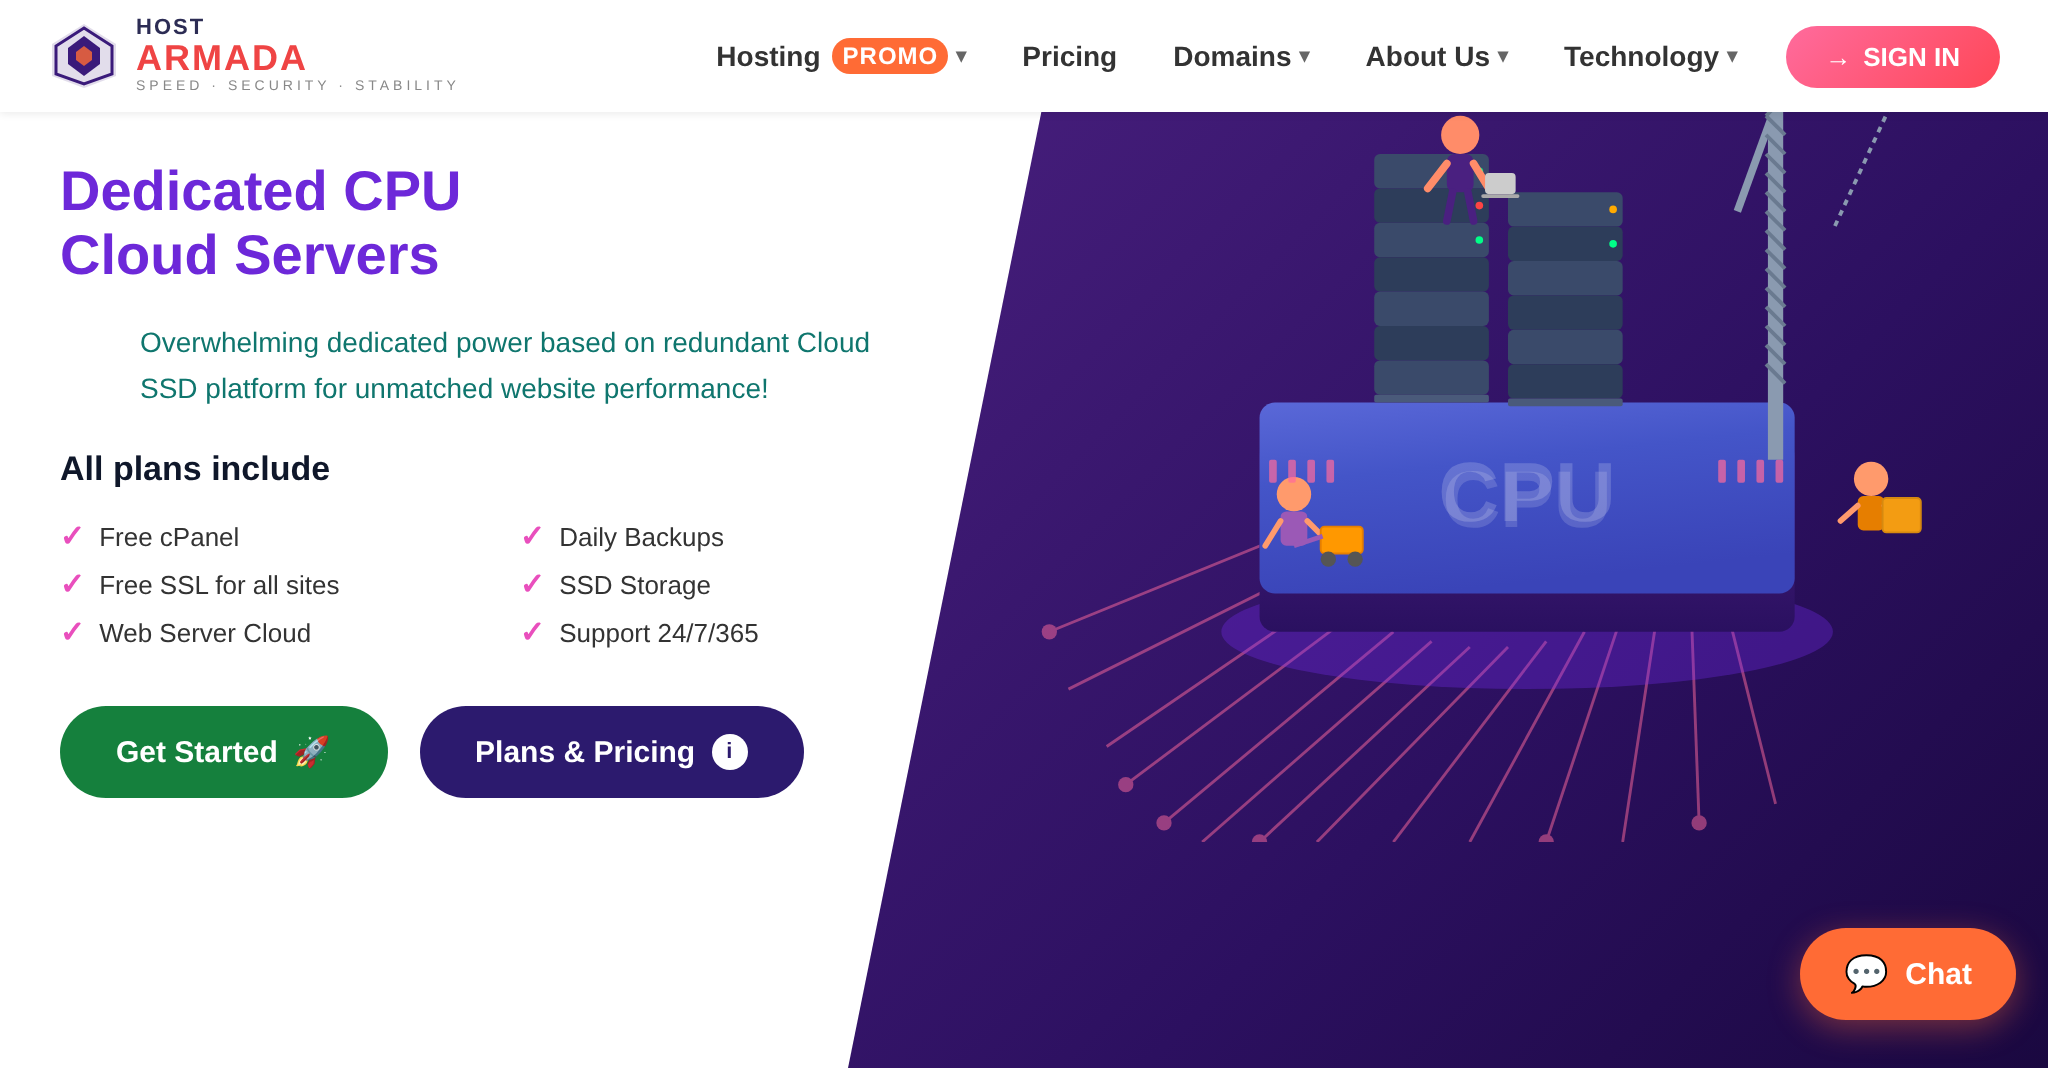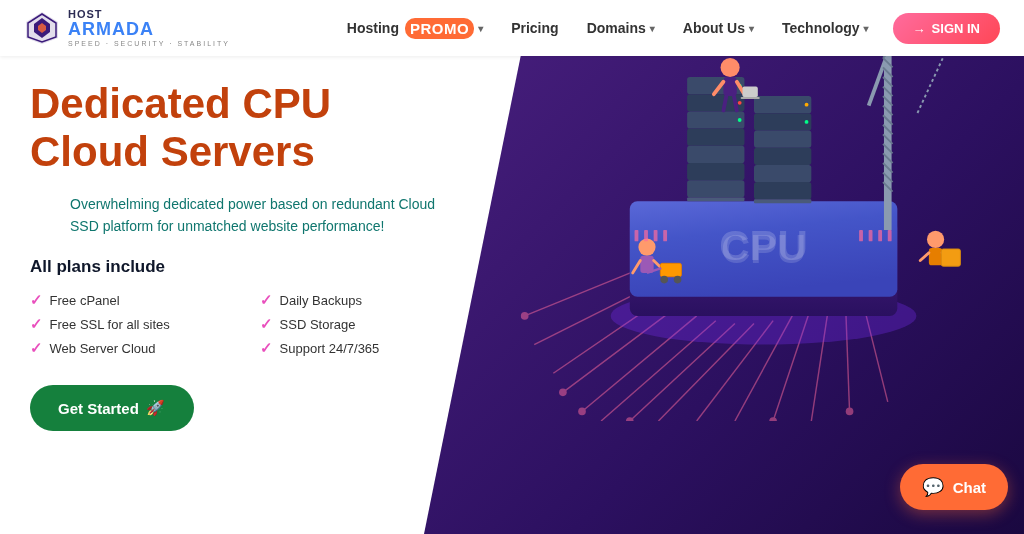--- a/index.html
+++ b/index.html
@@ -41,21 +41,21 @@
     }
     .logo-host {
       font-size: 11px;
       font-weight: 700;
       color: #2c2c54;
       letter-spacing: 1px;
     }
     .logo-armada {
       font-size: 18px;
       font-weight: 900;
-      color: #3b82f6;
+      color: #ef4444;
       letter-spacing: 1px;
     }
     .logo-tagline {
       font-size: 7px;
       color: #888;
       letter-spacing: 2px;
       margin-top: 2px;
     }
 
     .nav {
@@ -77,21 +77,21 @@
       white-space: nowrap;
       position: relative;
     }
     .nav-item .chevron {
       font-size: 10px;
       color: #666;
     }
     .promo-badge {
       background: #ff6b35;
       color: #fff;
-      font-size: 15px;
+      font-size: 12px;
       font-weight: 700;
       padding: 2px 5px;
       border-radius: 10px;
       margin-left: 2px;
       letter-spacing: 0.5px;
     }
     .signin-btn {
       background: linear-gradient(135deg, #ff6b9d, #ff4757);
       color: #fff;
       border: none;
@@ -118,23 +118,23 @@
     }
 
     
     .hero-content {
       position: absolute;
       top: 80px;
       left: 30px;
       width: 440px;
     }
     .hero-title {
-      font-size: 42px;
+      font-size: 28px;
       font-weight: 900;
-      color: #c2410c;
+      color: #6d28d9;
       line-height: 1.15;
       margin-bottom: 16px;
     }
     .hero-subtitle {
       font-size: 14px;
       color: #0f766e;
       line-height: 1.6;
       margin-bottom: 20px;
       max-width: 380px;
       margin-left: 40px;
@@ -458,19 +458,23 @@
       <span class="check-icon">✓</span>
       <span>Support 24/7/365</span>
     </div>
   </div>
 
   <div class="btn-group">
     <button class="btn-get-started">
       <span>Get Started</span>
       <span>🚀</span>
     </button>
+    <button class="btn-plans">
+      <span>Plans &amp; Pricing</span>
+      <span style="background:#fff;color:#2c1a6e;border-radius:50%;width:18px;height:18px;display:inline-flex;align-items:center;justify-content:center;font-size:11px;font-weight:900;">i</span>
+    </button>
   </div>
 </div>
 
 <button class="chat-btn">
   <span style="font-size:18px;">💬</span>
   <span>Chat</span>
 </button>
 
 </body></html>

